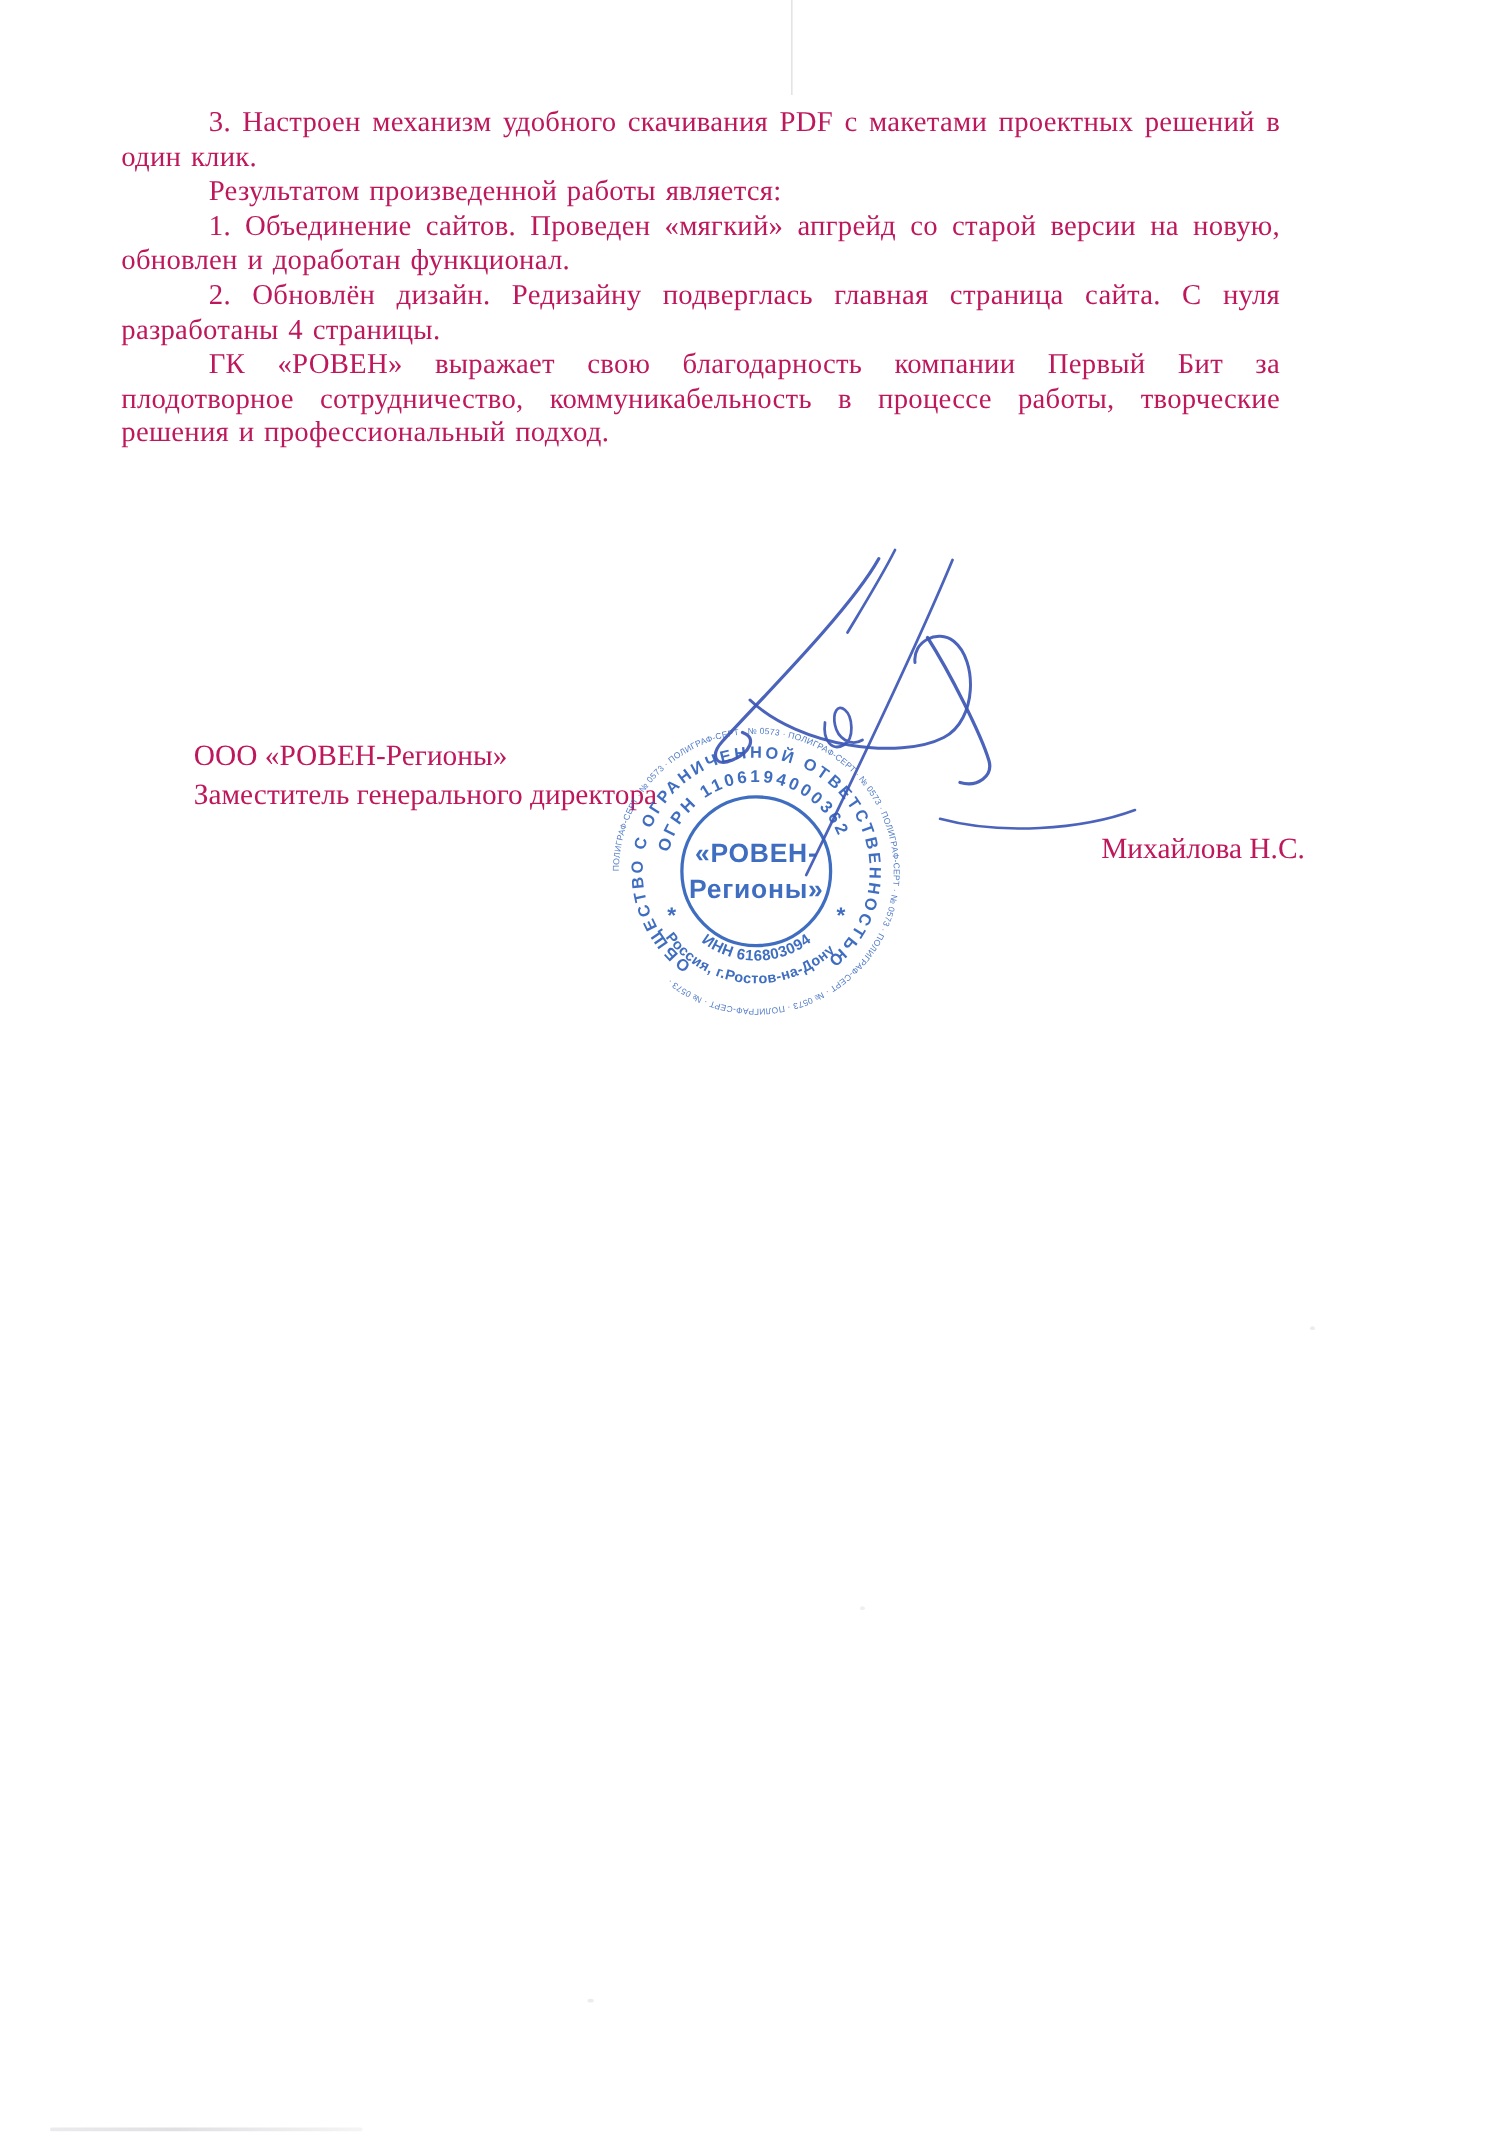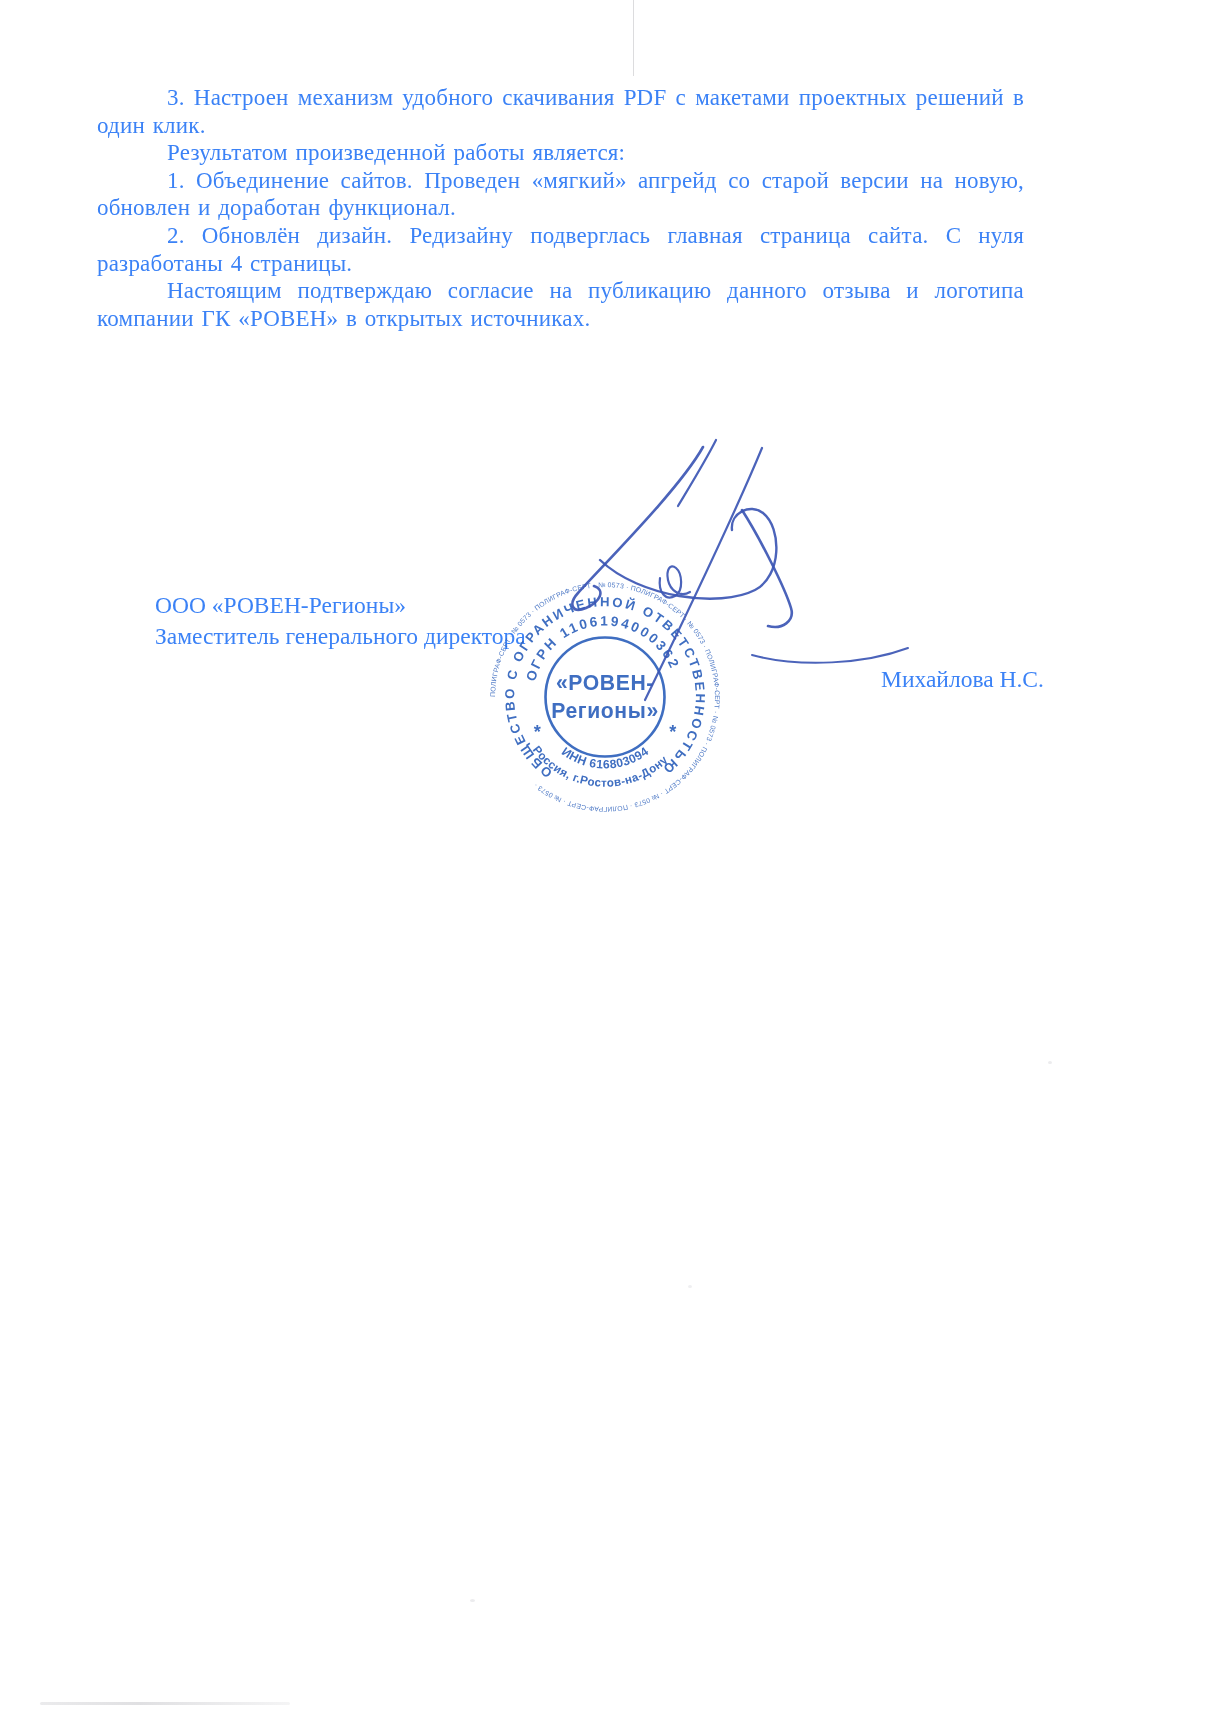--- a/index.html
+++ b/index.html
@@ -1,18 +1,18 @@
 <!DOCTYPE html>
 <html lang="ru"><head>
 <meta charset="utf-8">
 <style>
   html,body { margin:0; padding:0; background:#ffffff; }
   .page {
     position:relative; width:1205px; height:1717px; background:#ffffff;
-    overflow:hidden; font-family:"Liberation Serif", serif; color:#3b82f6;
+    overflow:hidden; font-family:"Liberation Serif", serif; color:#be185d;
   }
   
   .doc-body { position:absolute; left:97px; top:84px; width:927px; }
   .doc-body p {
     margin:0; font-size:23px; line-height:27.6px;
     text-align:justify; text-indent:70px;
     word-spacing:1.8px; letter-spacing:0.2px;
   }
   
   .sig-title {
@@ -64,21 +64,21 @@
   <div class="artifact-smudge"></div>
   <div class="artifact-dot-a"></div>
   <div class="artifact-dot-b"></div>
   <div class="artifact-dot-c"></div>
 
   <div class="doc-body">
     <p>3. Настроен механизм удобного скачивания PDF с макетами проектных решений в один клик.</p>
     <p>Результатом произведенной работы является:</p>
     <p>1. Объединение сайтов. Проведен «мягкий» апгрейд со старой версии на новую, обновлен и доработан функционал.</p>
     <p>2. Обновлён дизайн. Редизайну подверглась главная страница сайта. С нуля разработаны 4 страницы.</p>
-    <p>Настоящим подтверждаю согласие на публикацию данного отзыва и логотипа компании ГК «РОВЕН» в открытых источниках.</p>
+    <p>ГК «РОВЕН» выражает свою благодарность компании Первый Бит за плодотворное сотрудничество, коммуникабельность в процессе работы, творческие решения и профессиональный подход.</p>
   </div>
 
   <div class="sig-title">
     <div>ООО «РОВЕН-Регионы»</div>
     <div>Заместитель генерального директора</div>
   </div>
 
   <div class="signer-name">Михайлова Н.С.</div>
 
   <svg class="stamp" viewBox="0 0 240 240" aria-hidden="true">

